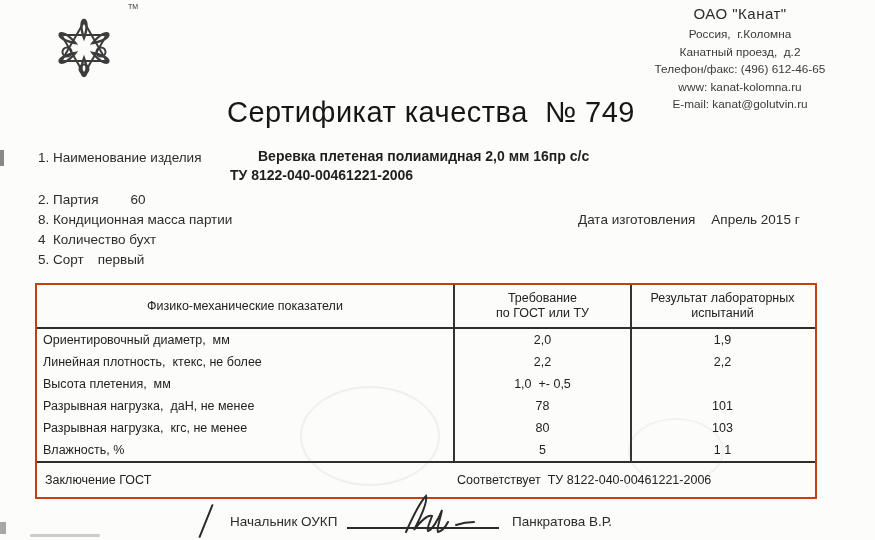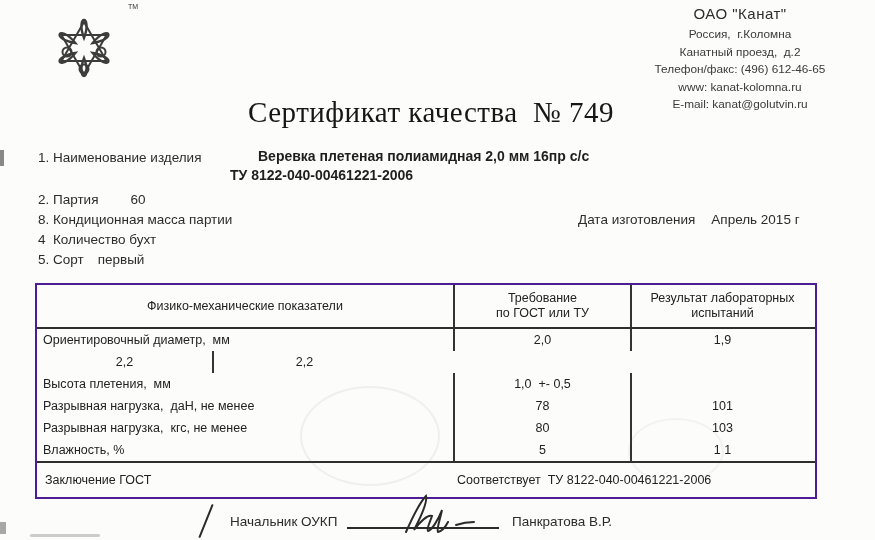--- a/index.html
+++ b/index.html
@@ -11,30 +11,30 @@
   }
   .pre{white-space:pre-wrap;}
   
   .logo-wrap{position:absolute;left:32px;top:0px;width:108px;height:100px;}
   .company{position:absolute;left:600px;top:5px;width:280px;text-align:center;
     color:#333;}
   .company-name{font-size:15px;letter-spacing:.5px;margin-bottom:4px;color:#2d2d2d;}
   .company-line{font-size:11.8px;line-height:17.5px;color:#3a3a3a;}
   
   .title{position:absolute;left:0;top:96px;width:862px;text-align:center;
-    font-family:Liberation Serif, serif;font-size:29px;color:#161616;
+    font-family:Liberation Sans, sans-serif;font-size:29px;color:#161616;
     letter-spacing:.5px;}
   
   .item-label{position:absolute;font-size:13.5px;color:#2c2c2c;}
   .item-value-bold{position:absolute;font-size:14px;font-weight:700;color:#1f1f1f;}
   .item-inline-value{font-size:13.5px;color:#2c2c2c;}
   .mfg-date{position:absolute;left:578px;top:212px;font-size:13.5px;color:#2c2c2c;}
   .mfg-date .val{margin-left:16px;}
   
-  .tbl{position:absolute;left:35px;top:283px;width:778px;border:2px solid #4c1d95;
+  .tbl{position:absolute;left:35px;top:283px;width:778px;border:2px solid #c2410c;
     font-size:12.5px;color:#222;}
   .tbl-header{display:flex;height:42px;border-bottom:2px solid #2e2e2e;}
   .tbl-body-rows{}
   .trow{display:flex;height:22px;line-height:22px;}
   .hcell{display:flex;flex-direction:column;justify-content:center;text-align:center;}
   .c1{width:416px;border-right:2px solid #333;}
   .c2{width:175px;border-right:2px solid #333;}
   .c3{width:181px;}
   .trow .c1{text-align:left;padding-left:6px;width:410px;}
   .trow .c2,.trow .c3{text-align:center;}
@@ -134,20 +134,21 @@
       <span class="hline">испытаний</span>
     </div>
   </div>
   <div class="tbl-body-rows">
     <div class="trow">
       <div class="c1 pre">Ориентировочный диаметр,  мм</div>
       <div class="c2 pre">2,0</div>
       <div class="c3 pre">1,9</div>
     </div>
     <div class="trow">
+      <div class="c1 pre">Линейная плотность,  ктекс, не более</div>
       <div class="c2 pre">2,2</div>
       <div class="c3 pre">2,2</div>
     </div>
     <div class="trow">
       <div class="c1 pre">Высота плетения,  мм</div>
       <div class="c2 pre">1,0  +- 0,5</div>
     </div>
     <div class="trow">
       <div class="c1 pre">Разрывная нагрузка,  даН, не менее</div>
       <div class="c2 pre">78</div>

